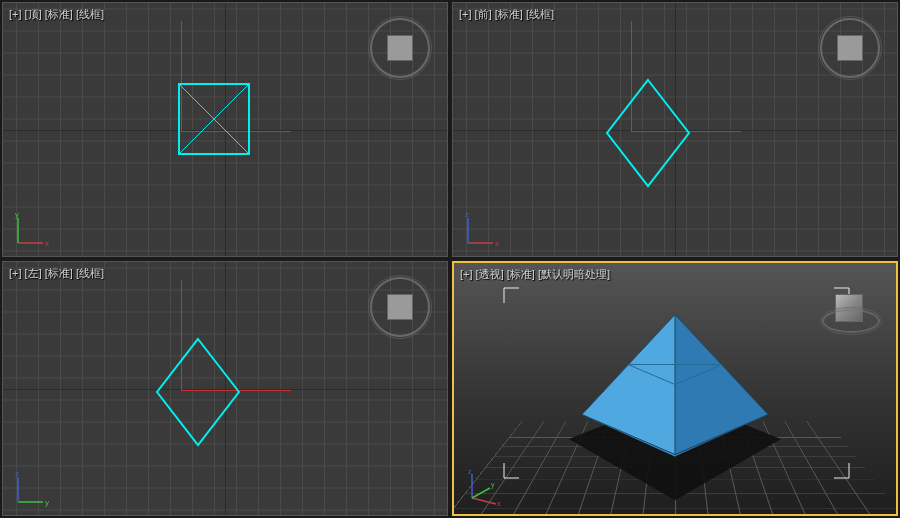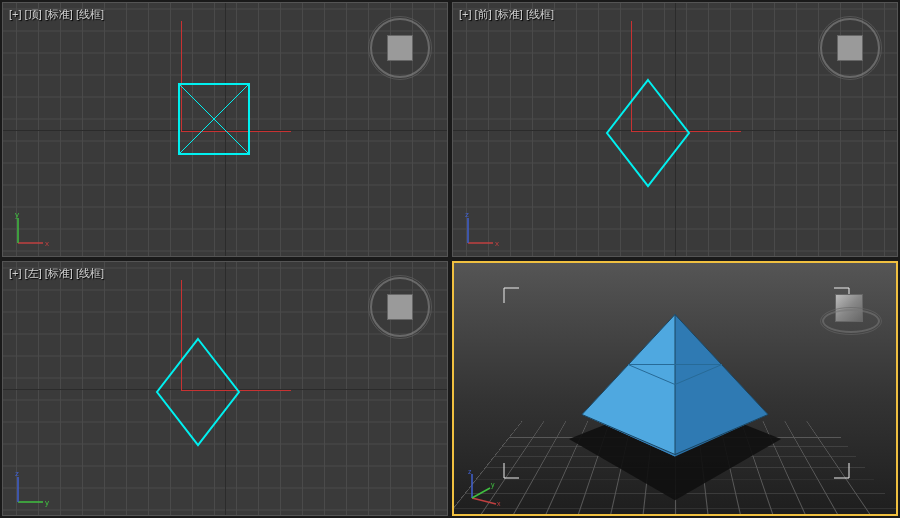--- a/index.html
+++ b/index.html
@@ -310,20 +310,26 @@
           <line x1="198" y1="108" x2="105" y2="148"></line>
         </g>
 
         <g stroke="#276a97" stroke-width="1" fill="none">
           <line x1="58" y1="58" x2="152" y2="58"></line>
           <line x1="58" y1="58" x2="105" y2="78"></line>
           <line x1="152" y1="58" x2="105" y2="78"></line>
         </g>
       </svg>
     </div>
+    <div class="viewport-label">
+      <span>[+]</span>
+      <span>[透视]</span>
+      <span>[标准]</span>
+      <span>[默认明暗处理]</span>
+    </div>
 
     <svg class="axis-gizmo" viewBox="0 0 40 40">
       <line x1="8" y1="32" x2="32" y2="38" stroke="#c04040" stroke-width="1.5"></line>
       <line x1="8" y1="32" x2="8" y2="8" stroke="#4060d0" stroke-width="1.5"></line>
       <line x1="8" y1="32" x2="26" y2="22" stroke="#40c040" stroke-width="1.5"></line>
       <text x="33" y="40" font-size="7" fill="#c04040">x</text>
       <text x="27" y="21" font-size="7" fill="#40c040">y</text>
       <text x="4" y="8" font-size="7" fill="#4060d0">z</text>
     </svg>
     <div class="viewcube persp">

